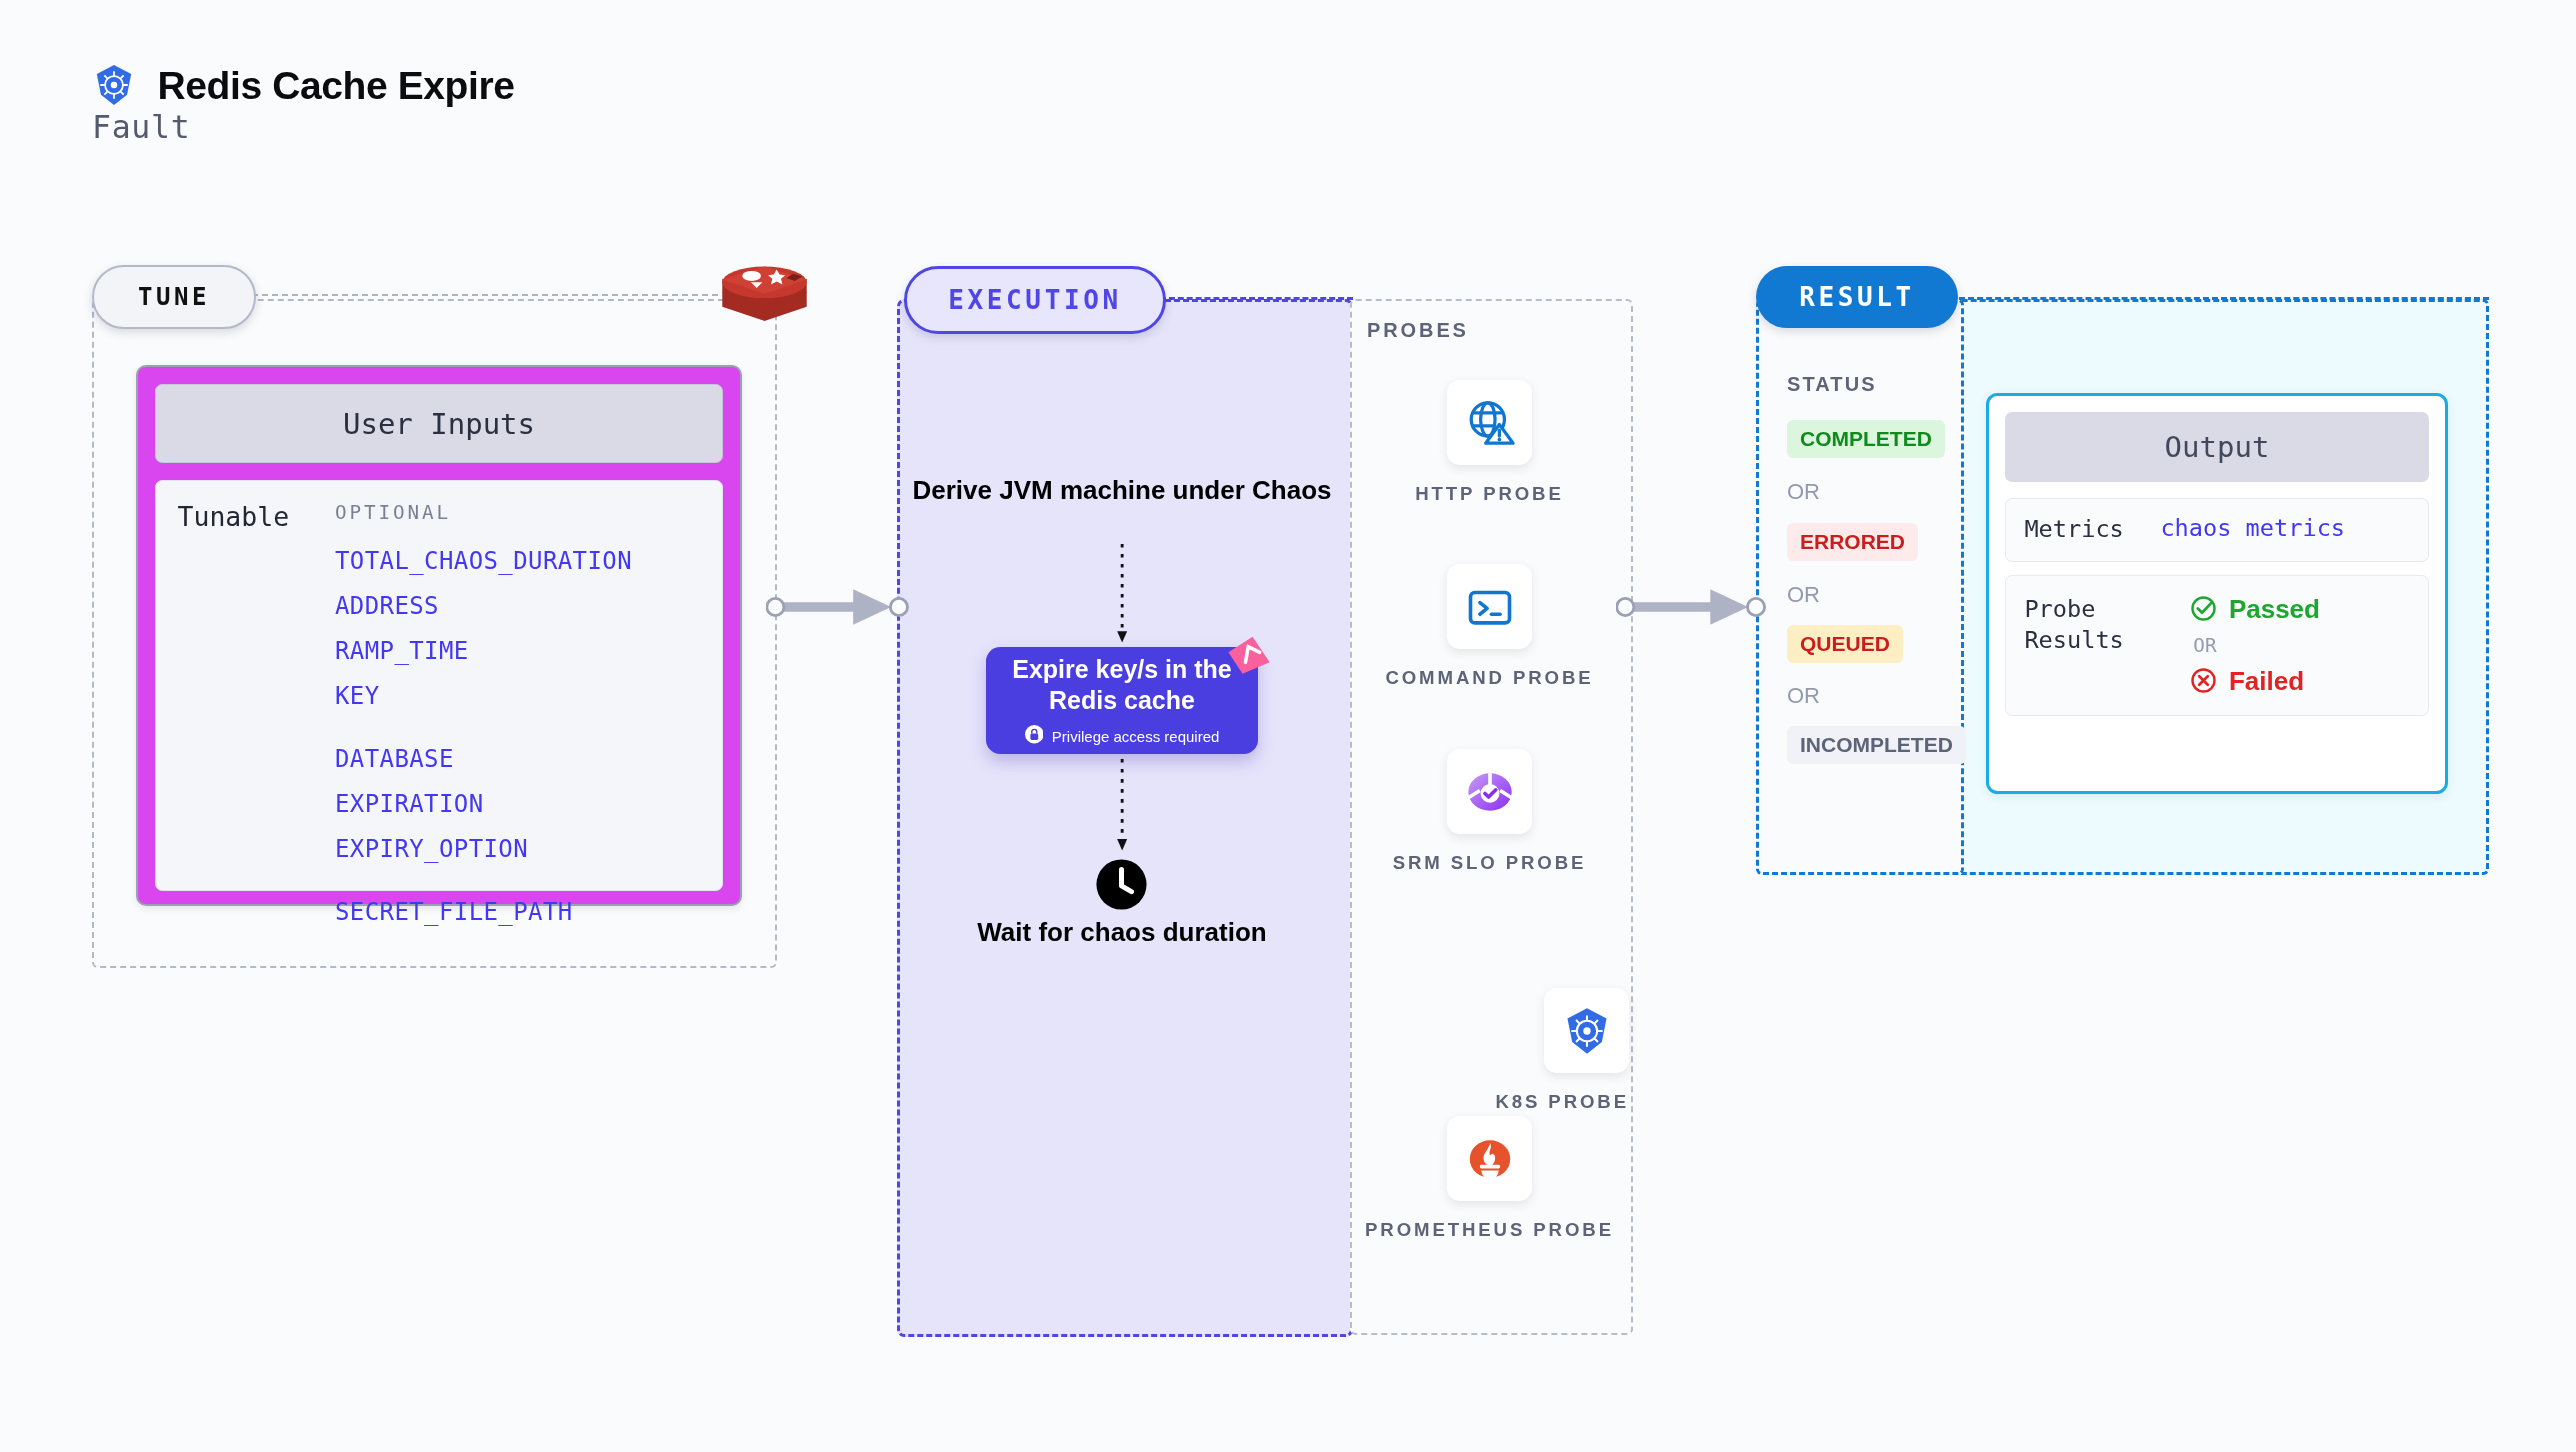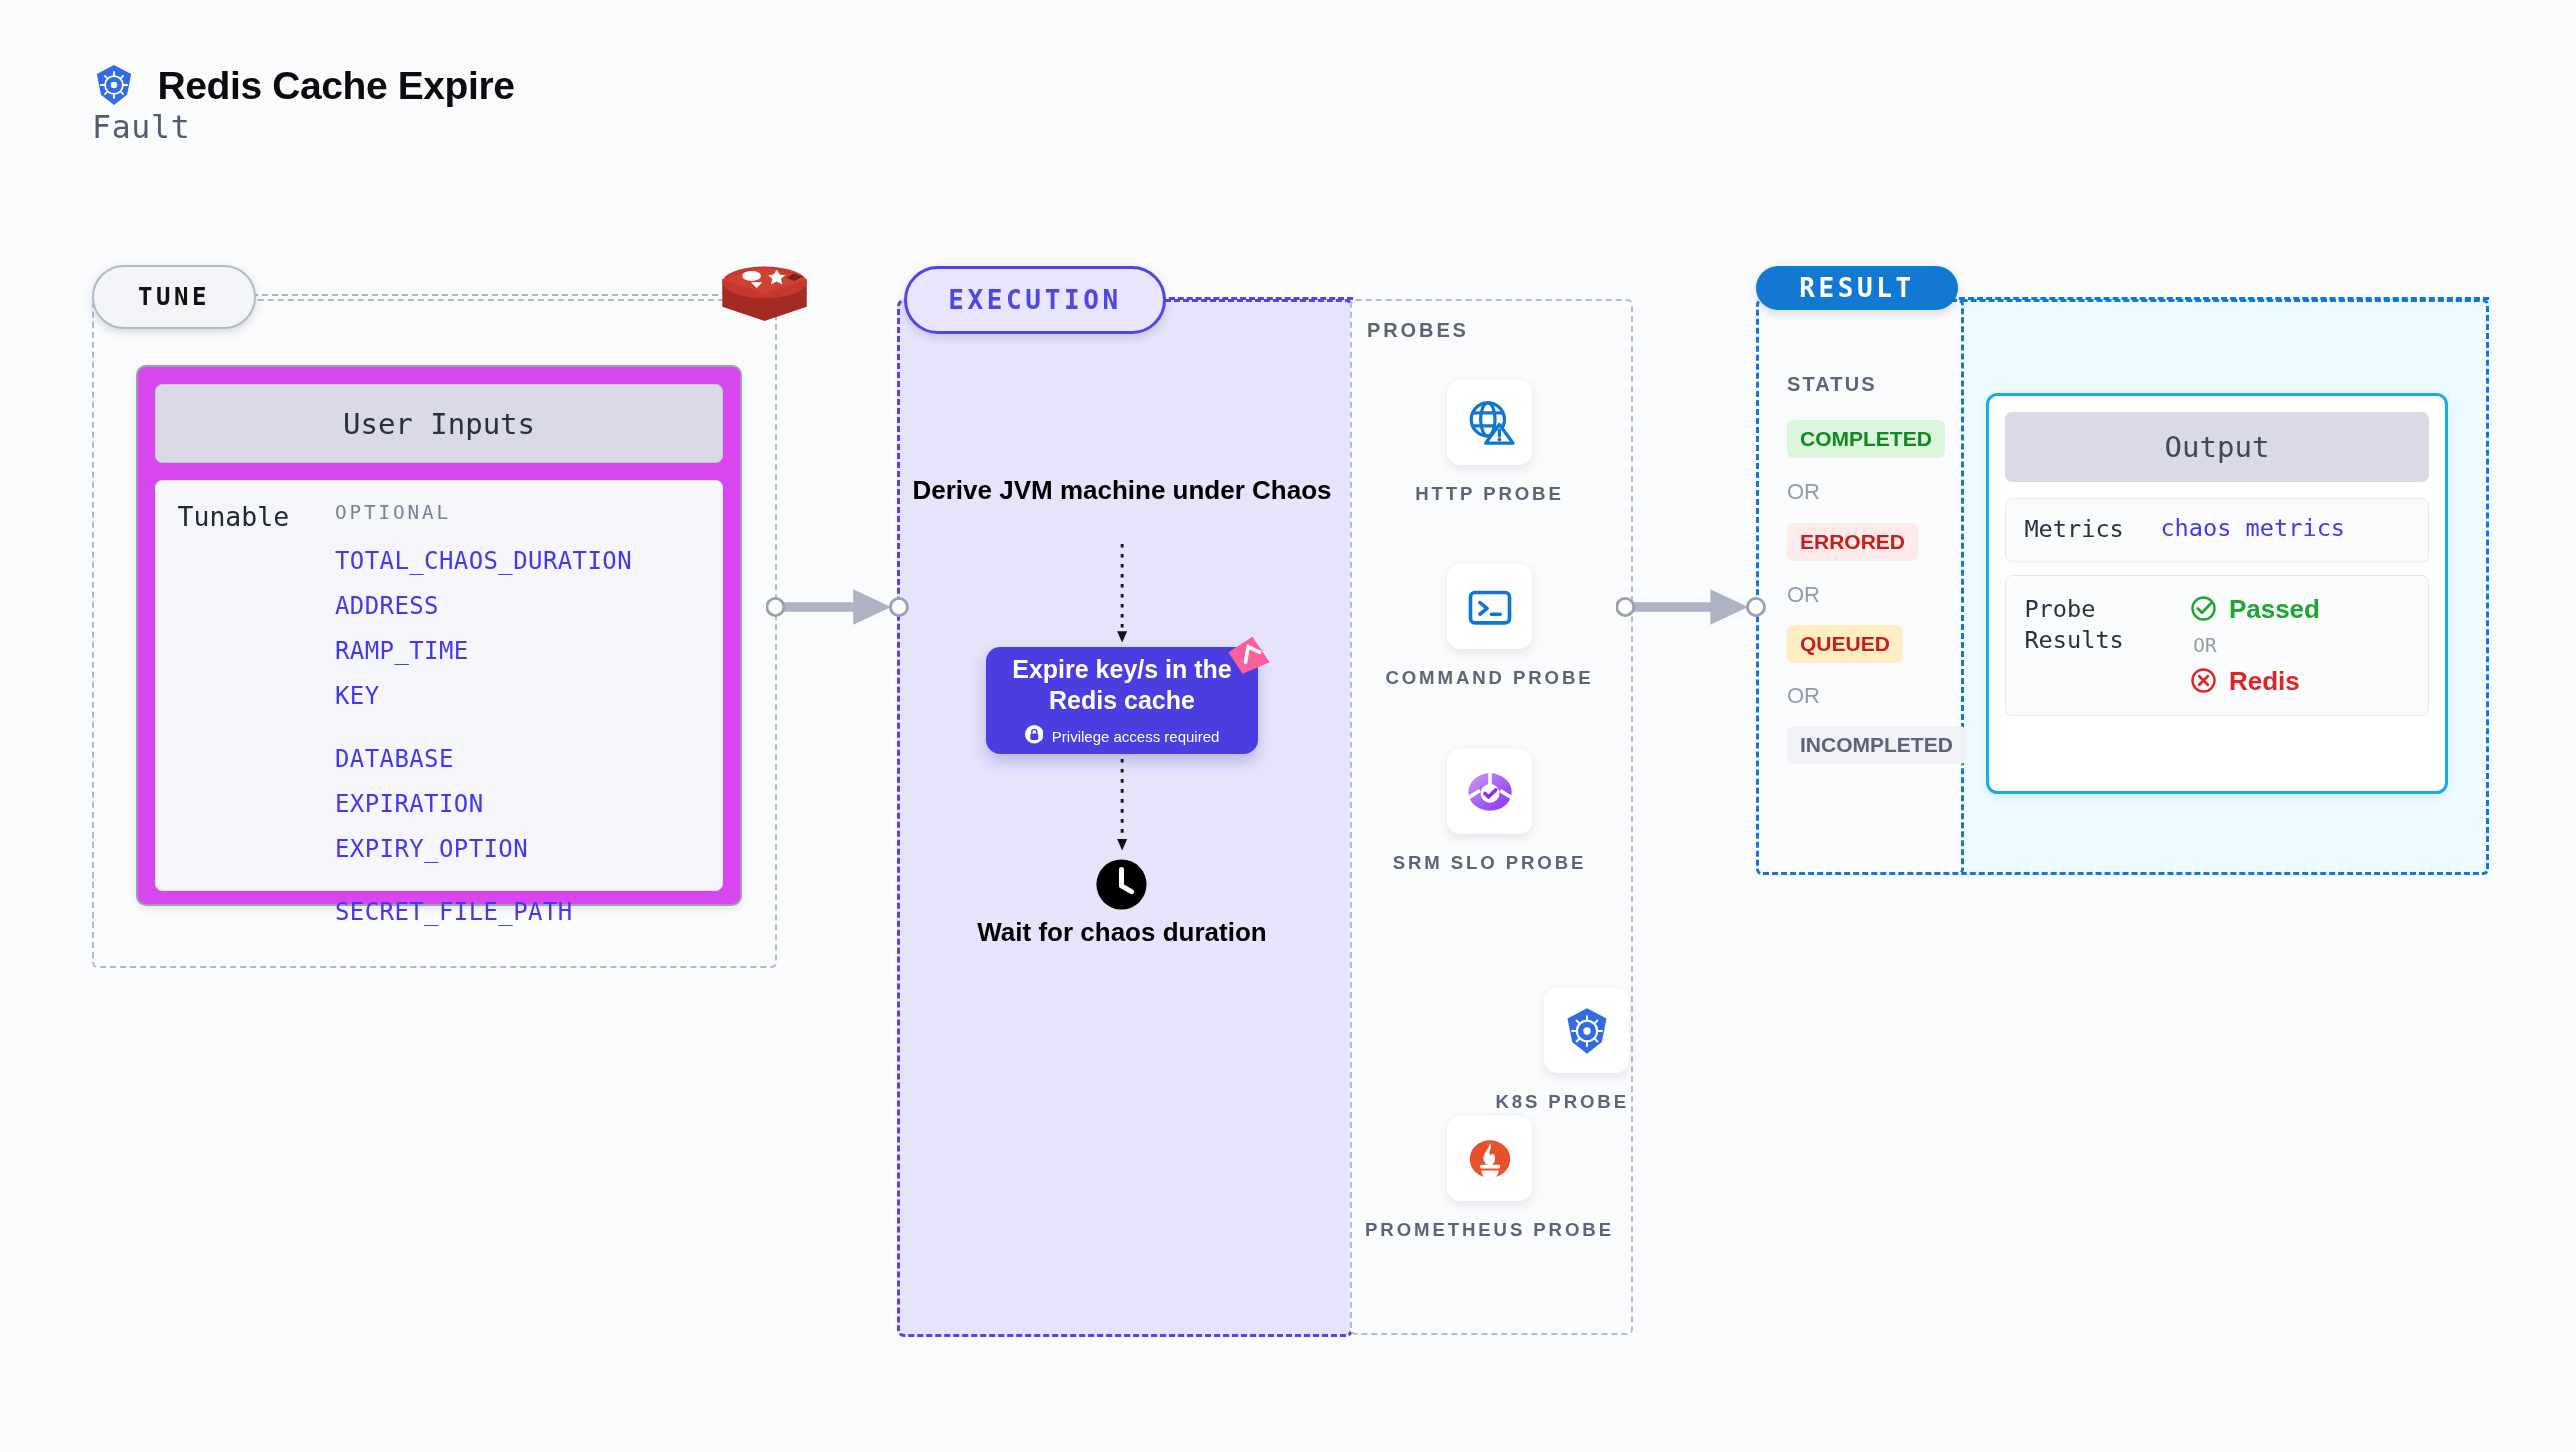--- a/index.html
+++ b/index.html
@@ -137,21 +137,21 @@
     margin-top:15.8px;text-align:center;font-size:18.6px;font-weight:bold;
     color:#5d6478;letter-spacing:2.9px;line-height:1.35;
   }
 
   
   #status-panel{
     position:absolute;left:1756px;top:299px;width:202px;height:570px;
     background:#fafbfc;border:3.6px dashed #1279d3;border-radius:5.7px;
   }
   #result-badge{
-    left:1756px;top:266px;width:202px;height:44px;
+    left:1756px;top:266px;width:202px;height:62px;
     background:#1279d3;border:none;color:#fff;font-size:26px;
   }
   #result-dash{
     position:absolute;left:1959px;top:297px;width:530px;height:0;
     border-top:3.6px dashed #1279d3;z-index:4;
   }
   #status-label{
     position:absolute;left:1787px;top:373px;
     font-size:20px;font-weight:bold;color:#5d6478;letter-spacing:2.1px;
   }
@@ -423,18 +423,18 @@
         <span class="res-pass">Passed</span>
       </div>
       <div class="res-or">OR</div>
       <div class="res-line">
         <span>
           <svg width="27" height="27" viewBox="0 0 38 38">
             <circle cx="19" cy="19" r="15.5" fill="none" stroke="#e02424" stroke-width="3.4"></circle>
             <path d="M13 13l12 12M25 13L13 25" fill="none" stroke="#e02424" stroke-width="3.8" stroke-linecap="round"></path>
           </svg>
         </span>
-        <span class="res-fail">Redis</span>
+        <span class="res-fail">Failed</span>
       </div>
     </div>
   </div>
 </div>
 
 
 </body></html>

